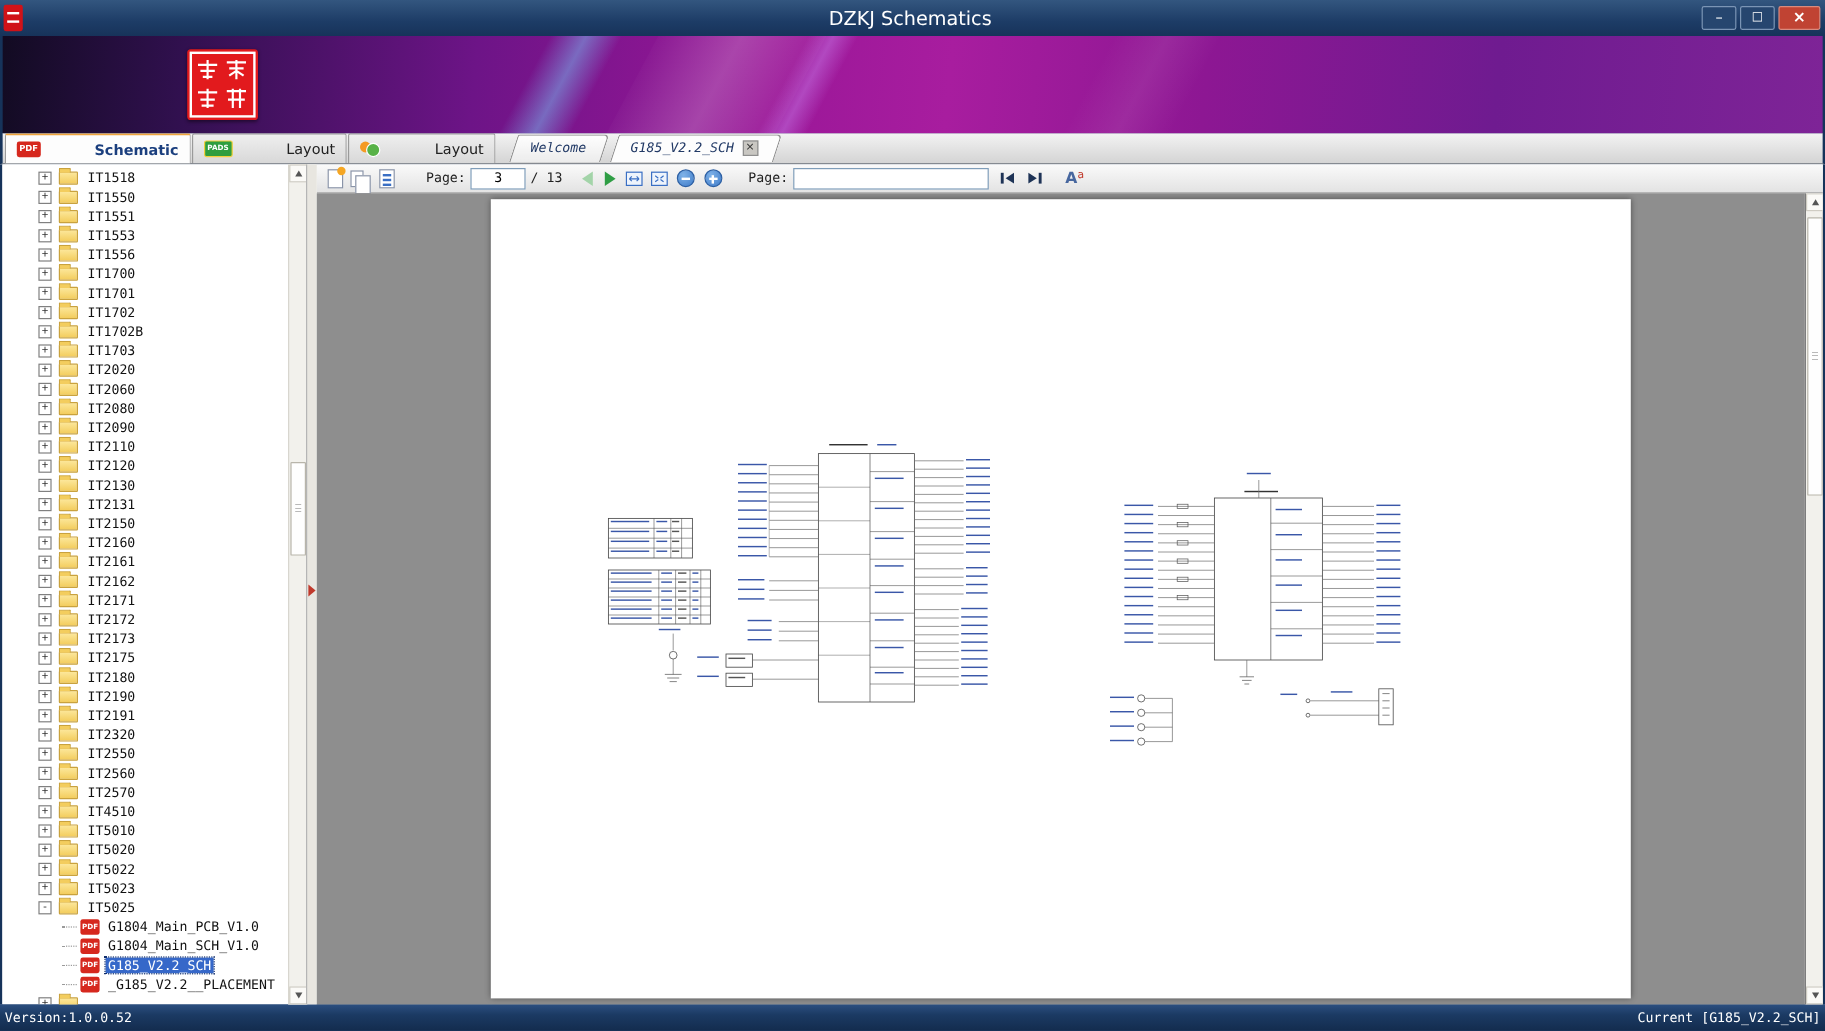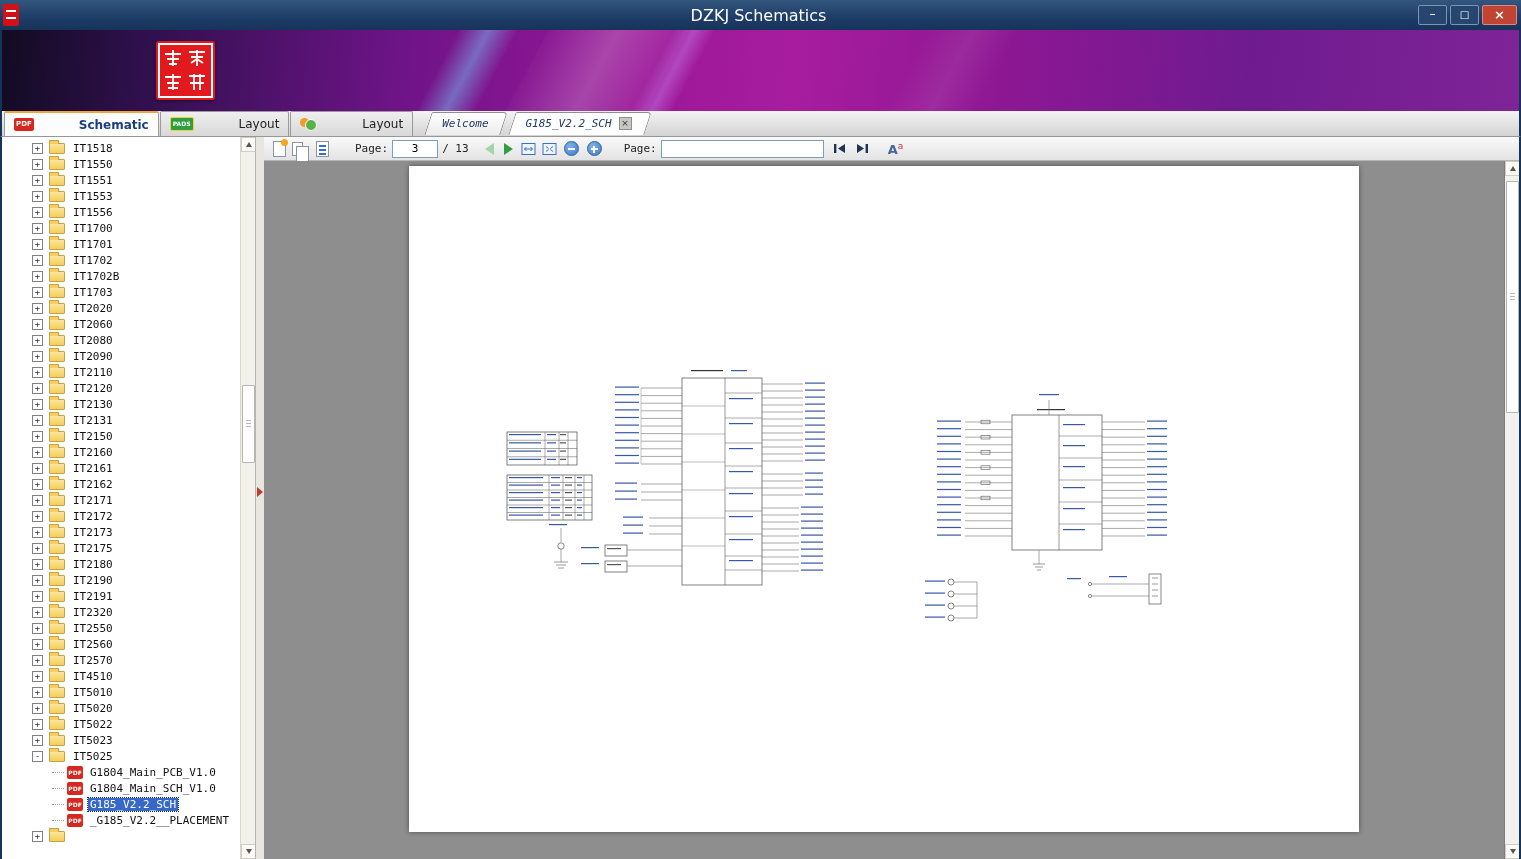--- a/index.html
+++ b/index.html
@@ -747,13 +747,17 @@
           <div class="sb-btn up"></div>
           <div class="sb-thumb" style="top:20px;height:232px;">
               <span class="grip"></span>
             </div>
           <div class="sb-btn down"></div>
         </div>
       </div>
     </div>
   </div>
 
+  <div id="statusbar">
+    <span>Version:1.0.0.52</span>
+    <span id="status-right">Current [G185_V2.2_SCH]</span>
+  </div>
 </div>
 
 </body></html>

